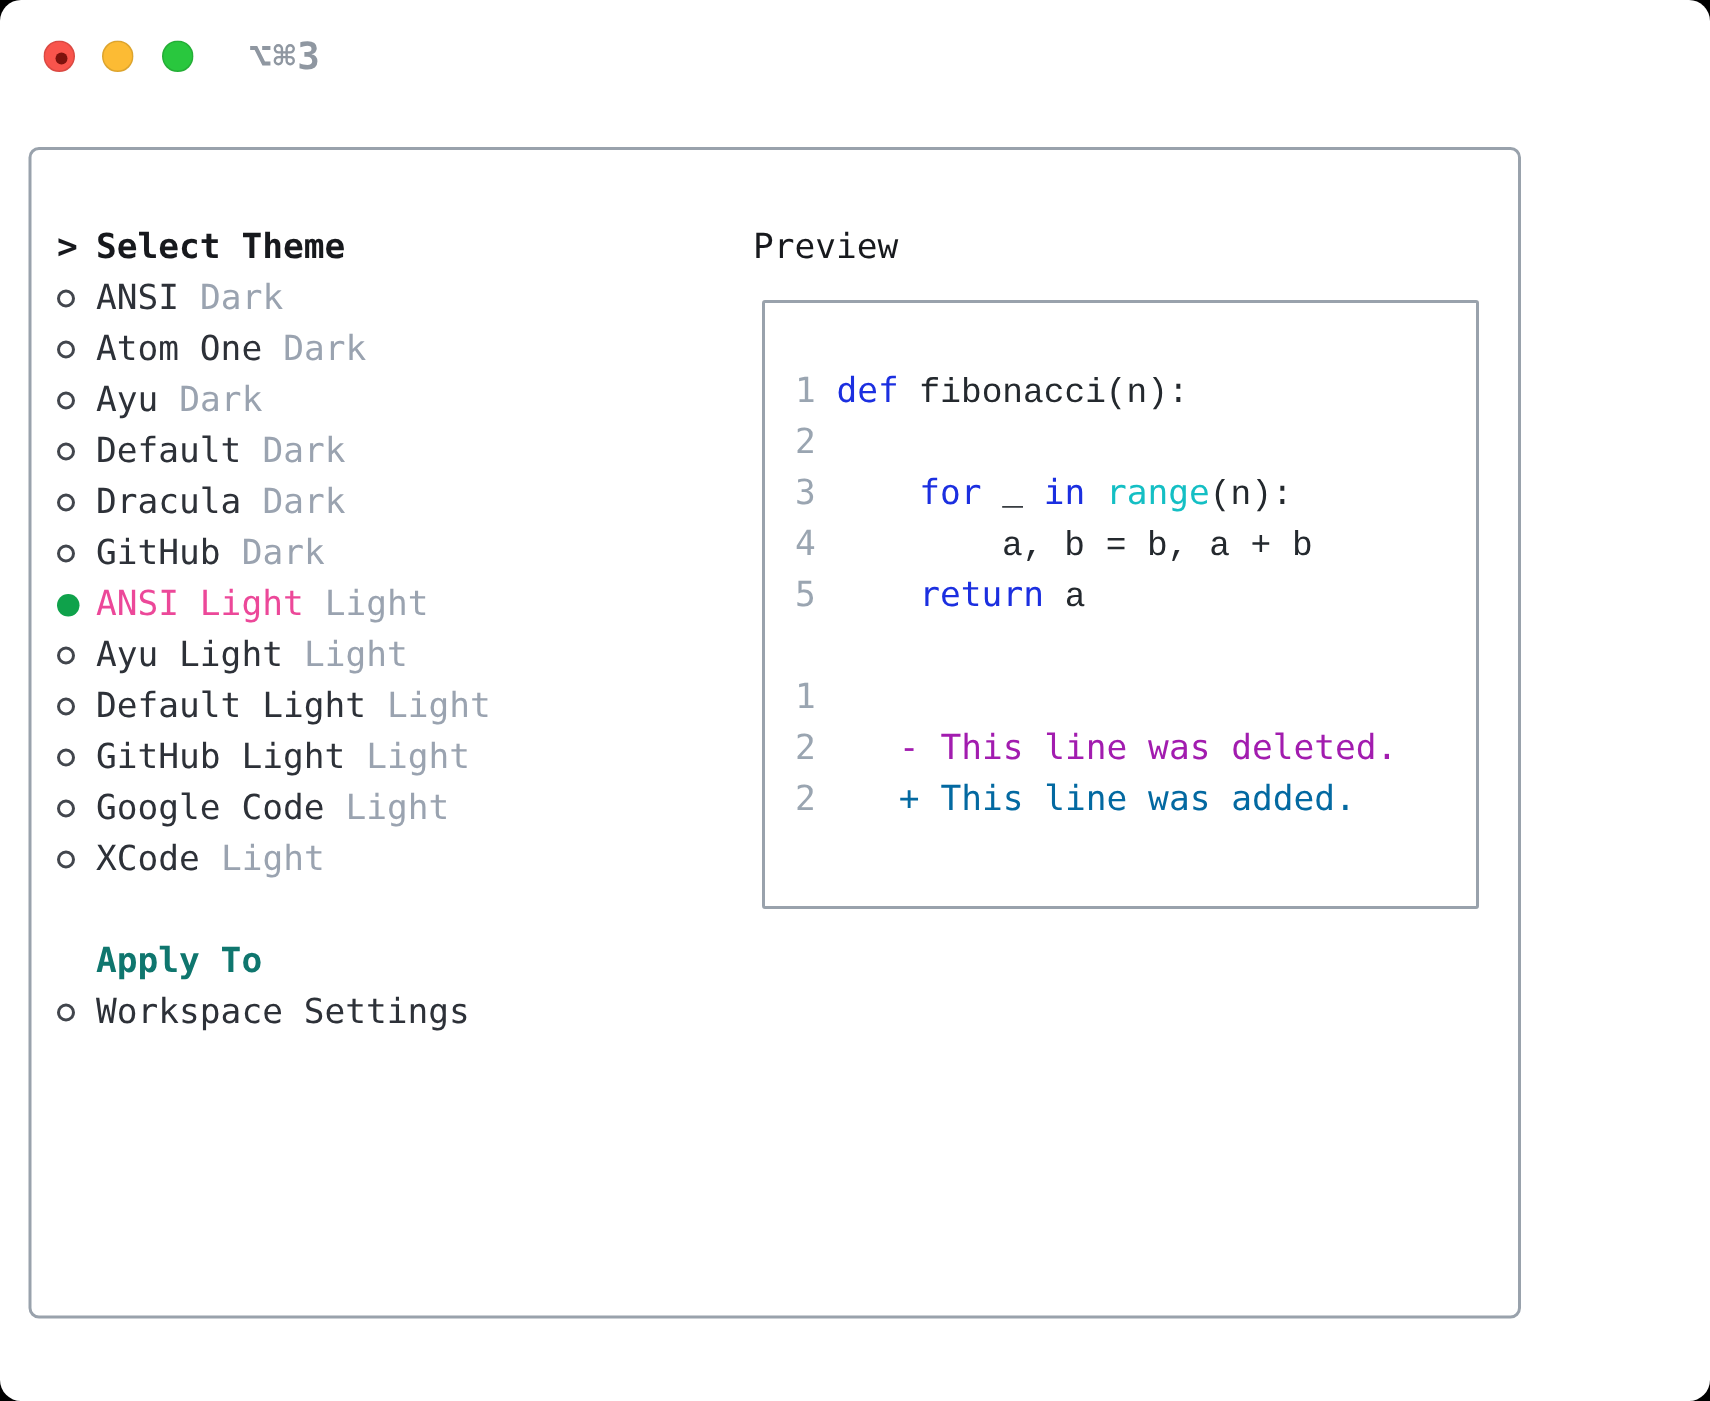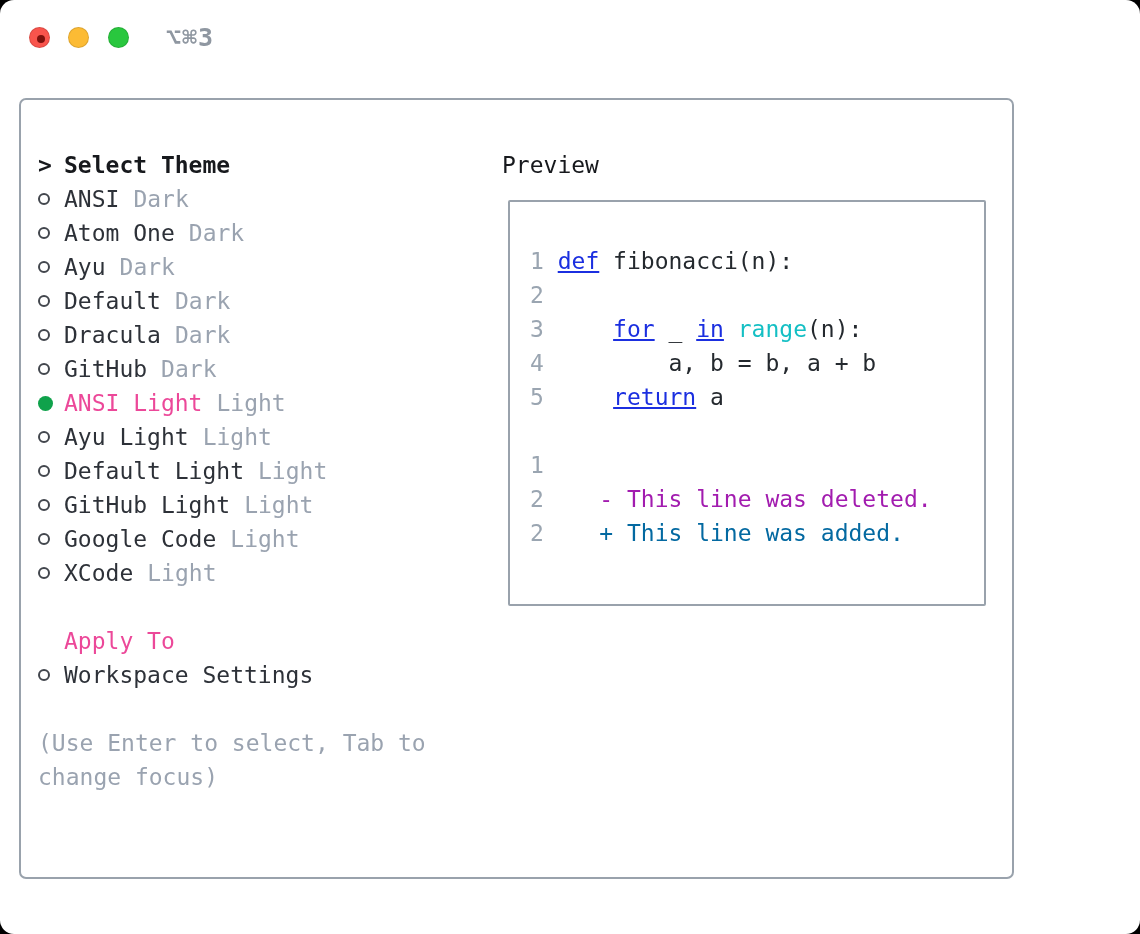--- a/index.html
+++ b/index.html
@@ -48,22 +48,22 @@
   .preview-title { position:absolute; left:481px; top:48px; height:34px;
         display:flex; align-items:center; font-size:23px; font-weight:normal;
         color:#17191d; }
   .preview-box { position:absolute; left:487px; top:100px; width:478px;
         height:406px; border:2px solid #99a2ac; border-radius:2px;
         background:#fff; padding:42px 0 0 20px; overflow:hidden; }
   .cline { display:flex; height:34px; align-items:center;
         font-size:23px; white-space:pre; }
   .ln { color:#9aa5b1; flex:0 0 auto; }
   .ccontent { white-space:pre; }
-  .tok-fg      { color:#24292e; }
-  .tok-kw      { color:#1b2fe0;text-decoration:underline; }
+  .tok-fg      { color:#24292e;font-family:Liberation Mono, monospace; }
+  .tok-kw      { color:#1b2fe0; }
   .tok-builtin { color:#14bfc4;text-align:right; }
   .tok-num     { color:#03bd23; }
   .tok-context { color:#8b929b; }
   .tok-deleted { color:#a21caf;margin-top:14px; }
   .tok-added   { color:#0369a1; }
 </style>
 </head>
 <body>
 
 <div class="window">
@@ -96,28 +96,27 @@
           <div class="row theme-item"><span class="iconbox"><span class="radio sel"></span></span><span class="t-name green">ANSI Light</span><span class="t-variant">Light</span></div>
           <div class="row theme-item"><span class="iconbox"><span class="radio"></span></span><span class="t-name">Ayu Light</span><span class="t-variant">Light</span></div>
           <div class="row theme-item"><span class="iconbox"><span class="radio"></span></span><span class="t-name">Default Light</span><span class="t-variant">Light</span></div>
           <div class="row theme-item"><span class="iconbox"><span class="radio"></span></span><span class="t-name">GitHub Light</span><span class="t-variant">Light</span></div>
           <div class="row theme-item"><span class="iconbox"><span class="radio"></span></span><span class="t-name">Google Code</span><span class="t-variant">Light</span></div>
           <div class="row theme-item"><span class="iconbox"><span class="radio"></span></span><span class="t-name">XCode</span><span class="t-variant">Light</span></div>
         </div>
 
       <div class="row hdr apply-hdr">
         <span class="iconbox"></span>
-        <span style="font-weight:normal;color:#ec4899;">Apply To</span>
+        <span style="font-weight:bold;color:#0f766e;">Apply To</span>
       </div>
 
       <div id="apply-list">
           <div class="row apply-item"><span class="iconbox"><span class="radio"></span></span><span class="t-name">Workspace Settings</span></div>
         </div>
 
-      <div class="footer">(Use Enter to select, Tab to change focus)</div>
     </div>
 
     <div class="preview-title">Preview</div>
 
     <div class="preview-box">
       <div id="code-block">
           <div class="cline"><span class="ln">1</span><span class="ccontent"><span class="tok-fg"> </span><span class="tok-kw">def</span><span class="tok-fg"> fibonacci(n):</span></span></div>
           <div class="cline"><span class="ln">2</span></div>
           <div class="cline"><span class="ln">3</span><span class="ccontent"><span class="tok-fg">     </span><span class="tok-kw">for</span><span class="tok-fg"> _ </span><span class="tok-kw">in</span><span class="tok-fg"> </span><span class="tok-builtin">range</span><span class="tok-fg">(n):</span></span></div>
           <div class="cline"><span class="ln">4</span><span class="ccontent"><span class="tok-fg">         a, b = b, a + b</span></span></div>

